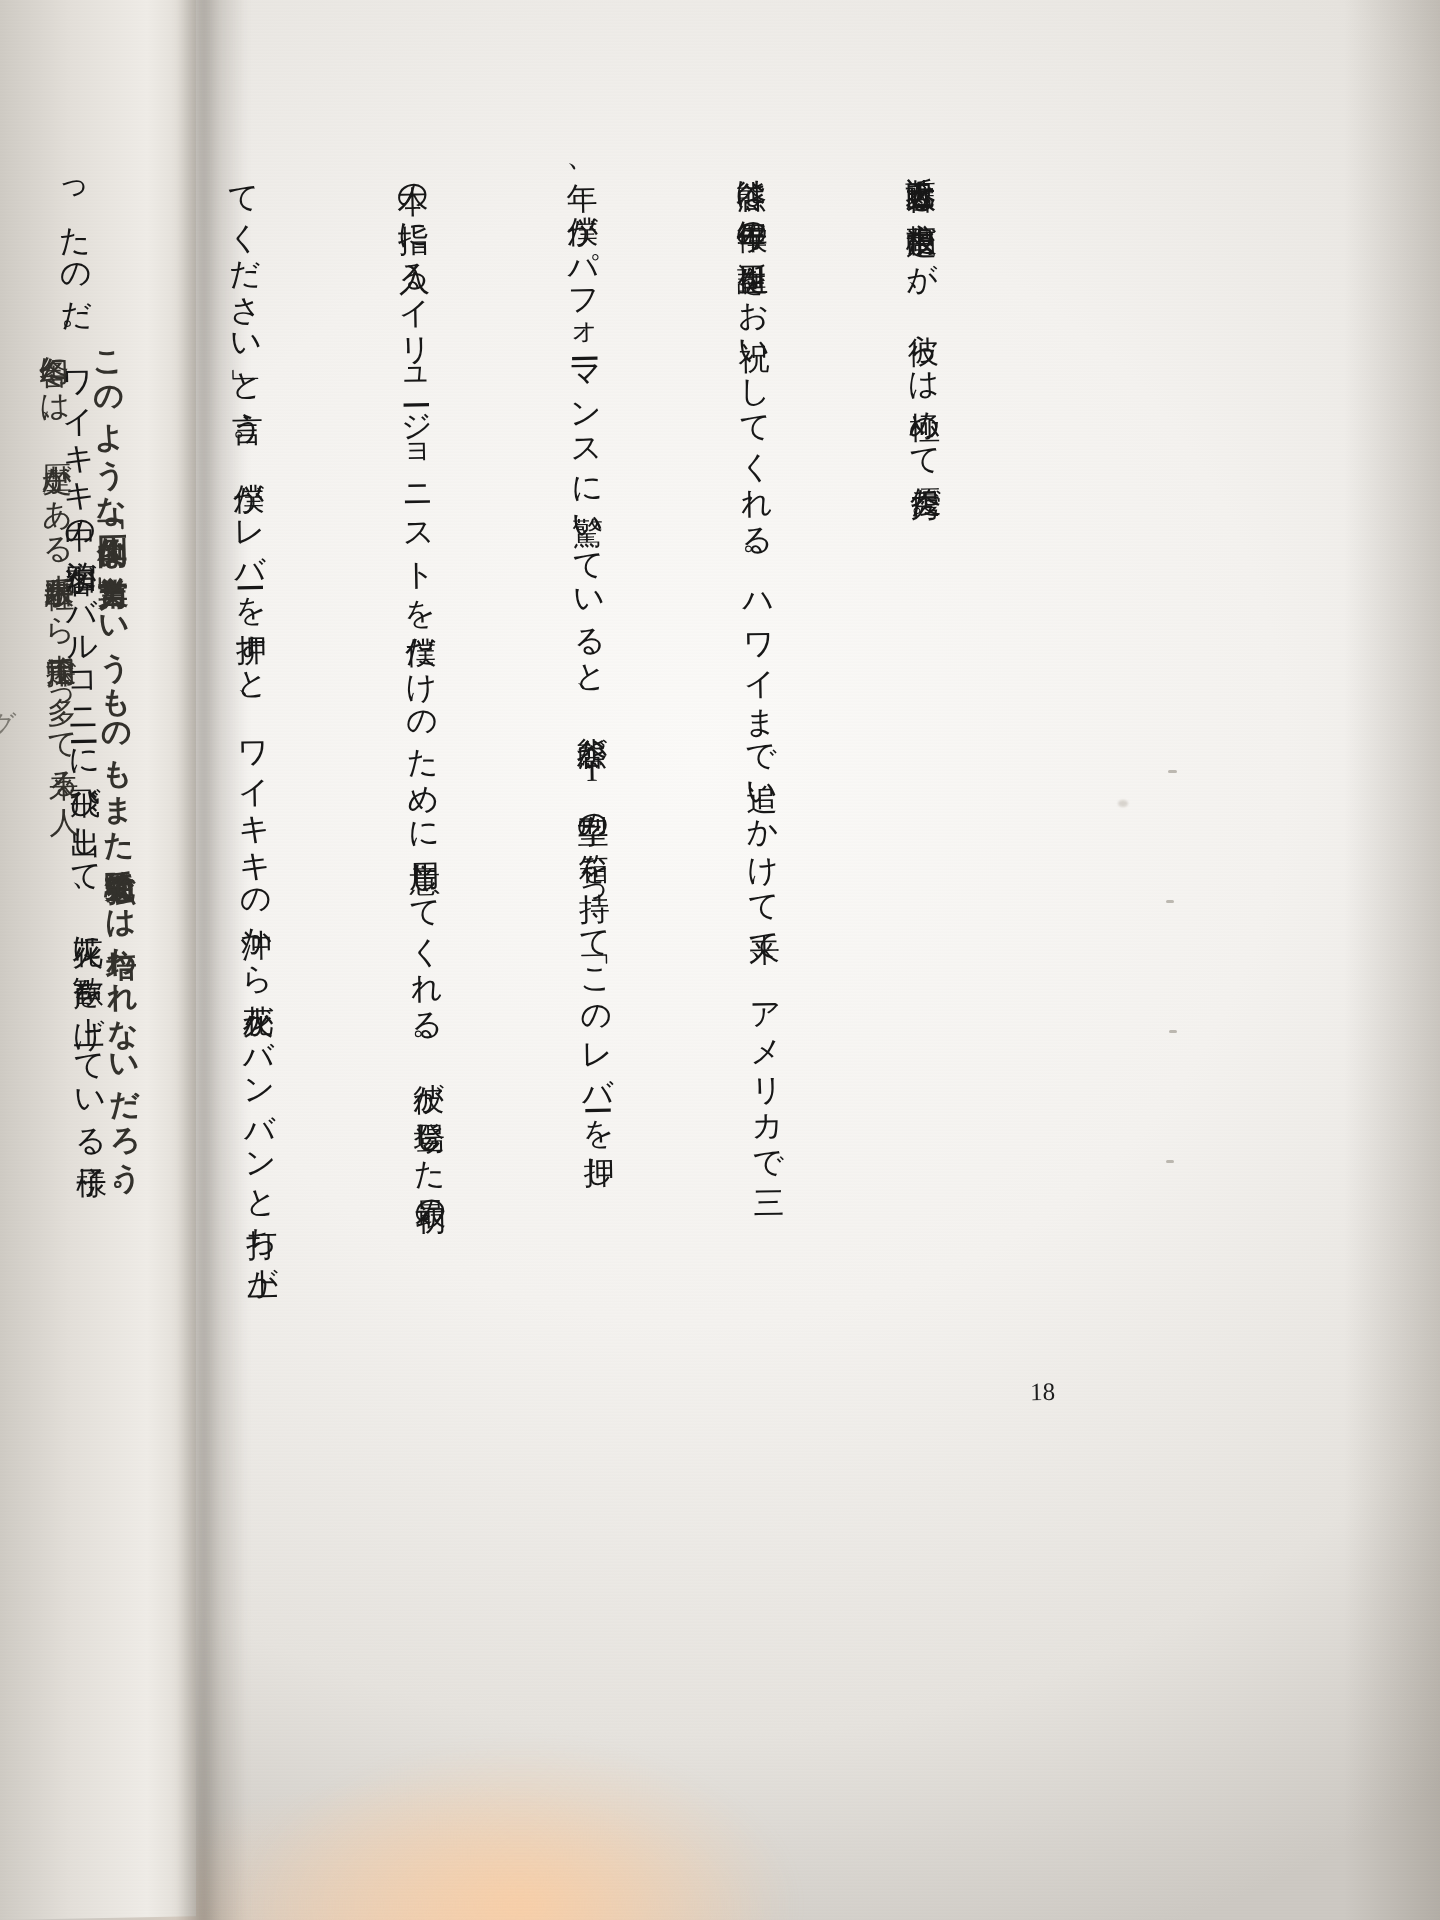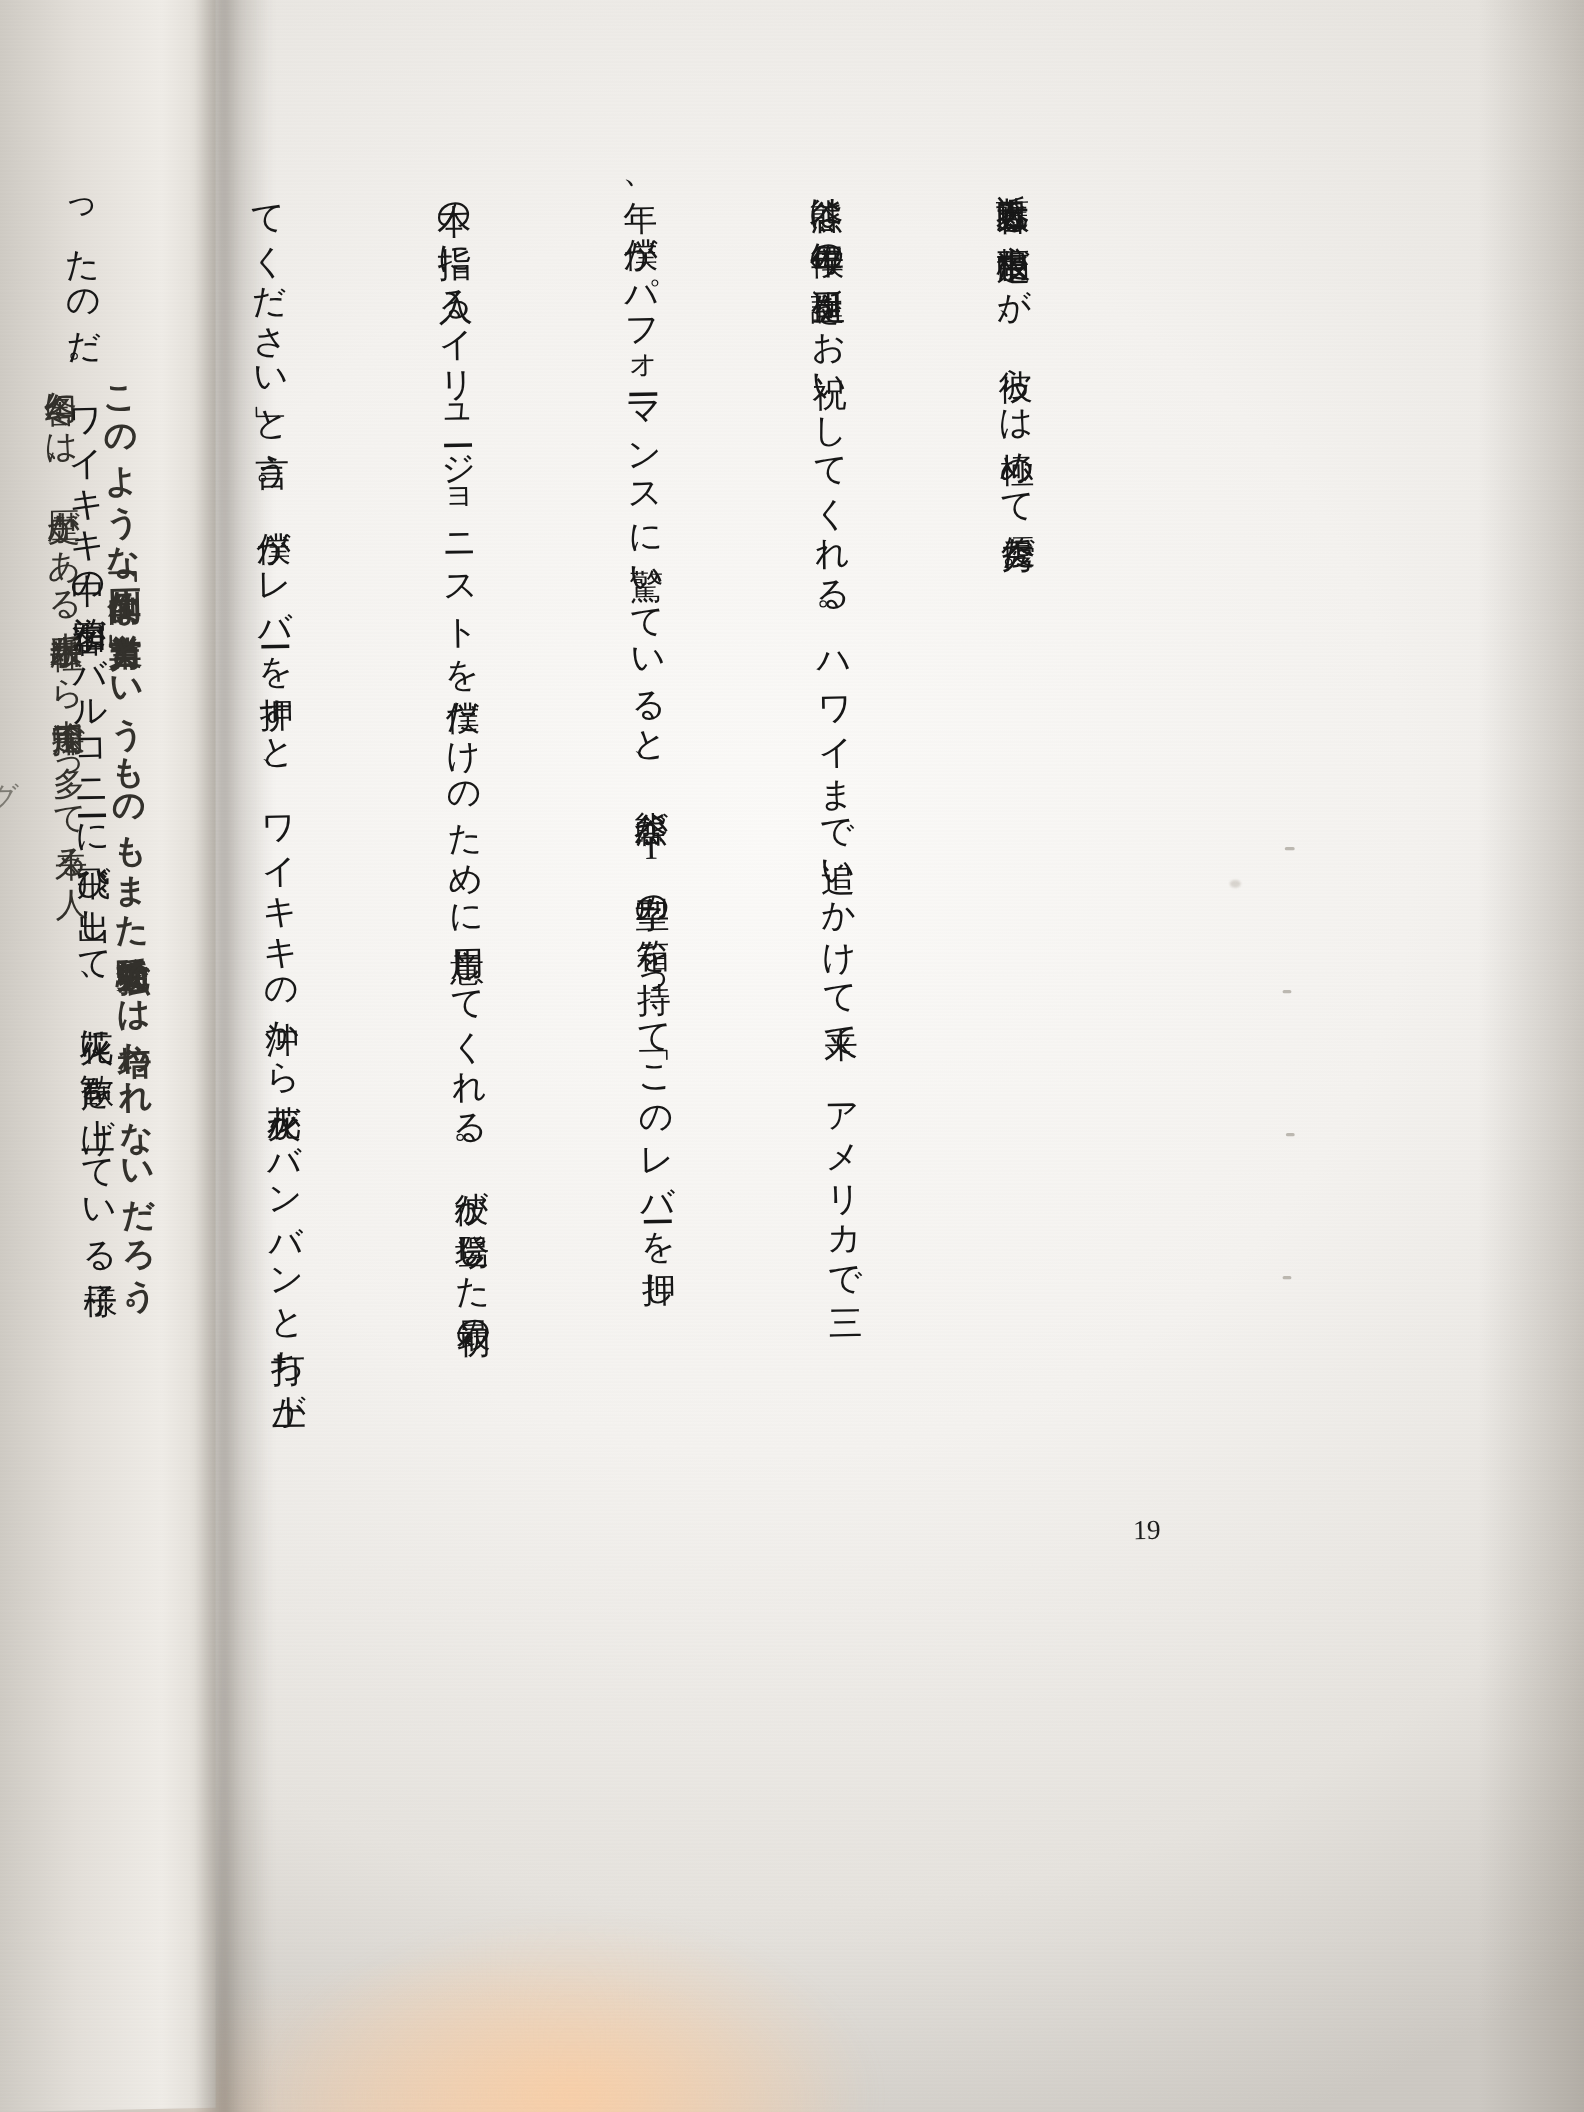--- a/index.html
+++ b/index.html
@@ -176,21 +176,21 @@
     
     
     
     
     
     
     
     
   </div>
 
-  <div id="page-number">19</div>
+  <div id="page-number">18</div>
 
   <div class="text-block" id="left-body">
     <span class="col bold">このような「圧倒的な営業力」というものもまた受験勉強では培われないだろう。</span>
     <span class="col">幻冬舎には、歴史がある大手出版社から中途採用で多って来る人</span>
   </div>
 
   <div class="text-block" id="left-body-2">グ</div>
 
 </div>
 

